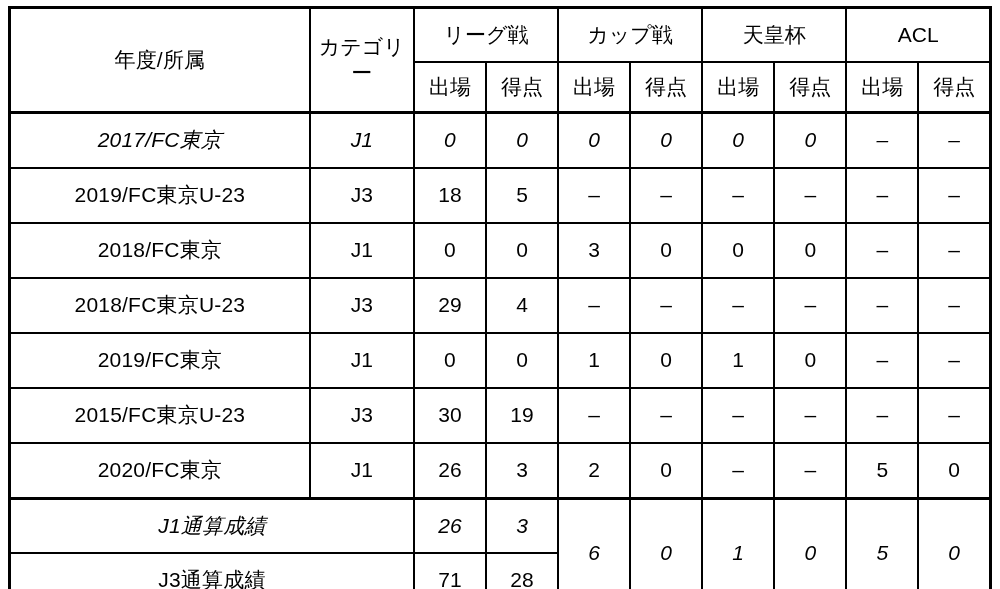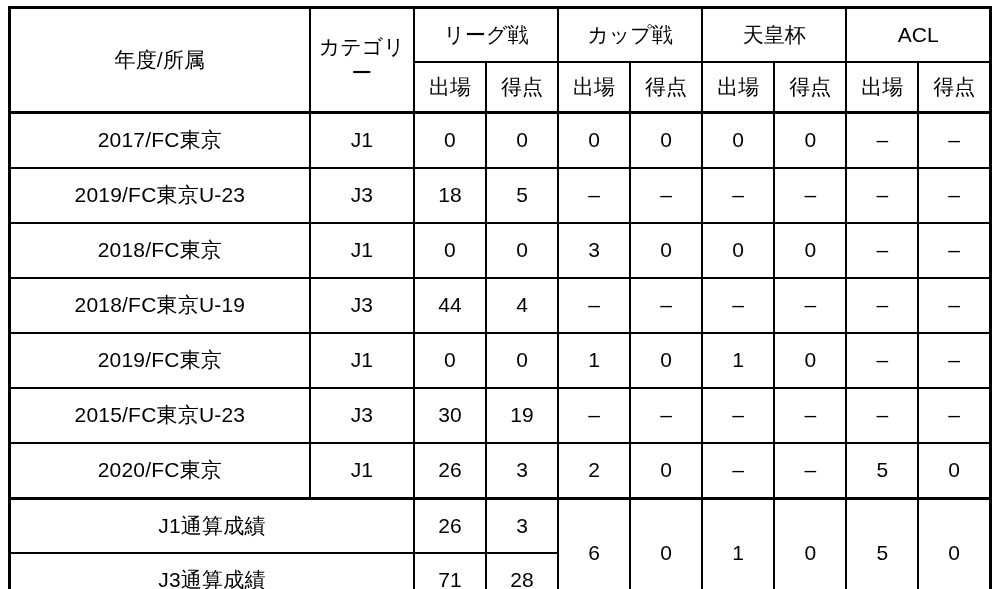--- a/index.html
+++ b/index.html
@@ -67,20 +67,21 @@
   .total-row td {
     height: 52px;
   }
   .cat-two-line {
     font-size: 20px;
     line-height: 1.2;
     font-family: Liberation Serif, serif;
   }
   .thick-top {
     border-top: 3px solid #000 !important;
+    font-style: italic;
   }
   .dash {
     font-size: 21px;
   }
   .nowrap { white-space: nowrap; }
 </style>
 </head>
 <body>
 
 <div class="sheet">
@@ -148,23 +149,23 @@
         <td>0</td>
         <td>0</td>
         <td>3</td>
         <td>0</td>
         <td>0</td>
         <td>0</td>
         <td class="dash">–</td>
         <td class="dash">–</td>
       </tr>
       <tr class="row-body">
-        <td class="year-cell nowrap">2018/FC東京U-19</td>
+        <td class="year-cell nowrap">2018/FC東京U-23</td>
         <td>J3</td>
-        <td>44</td>
+        <td>29</td>
         <td>4</td>
         <td class="dash">–</td>
         <td class="dash">–</td>
         <td class="dash">–</td>
         <td class="dash">–</td>
         <td class="dash">–</td>
         <td class="dash">–</td>
       </tr>
       <tr class="row-body">
         <td class="year-cell nowrap">2019/FC東京</td>

